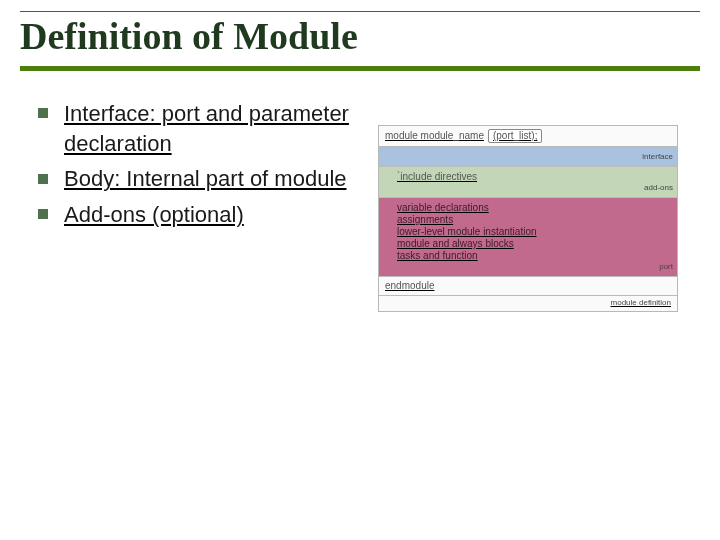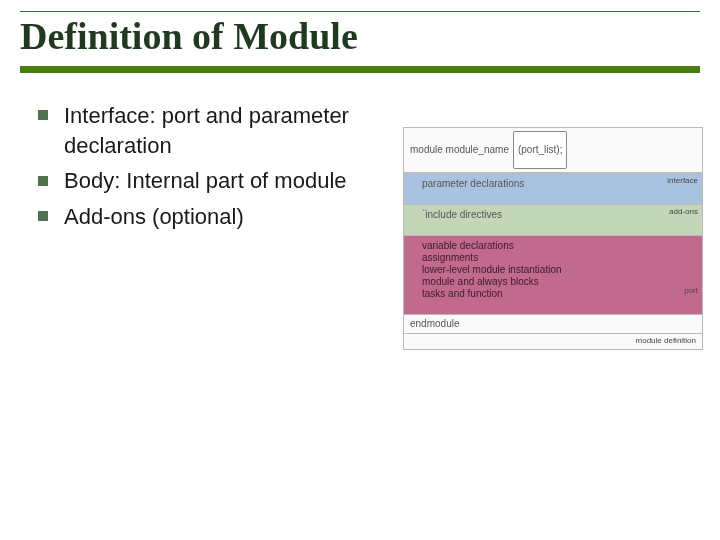--- a/index.html
+++ b/index.html
@@ -4,21 +4,21 @@
 <style>
   * { box-sizing: border-box; margin: 0; padding: 0; }
   html, body { width: 720px; height: 540px; background: #fff; font-family: Arial, Helvetica, sans-serif; }
   .slide {
     position: relative;
     width: 720px;
     height: 540px;
     padding: 12px 20px 20px 20px;
   }
   .title-wrap {
-    border-bottom: 7px solid #4d7c0f;
+    border-bottom: 5px solid #4d7c0f;
     padding: 2px 0 8px 0;
     margin-bottom: 28px;
   }
   .title-wrap::before {
     content: "";
     display: block;
     position: absolute;
     left: 20px;
     right: 20px;
     top: 11px;
@@ -29,23 +29,24 @@
     font-family: "Times New Roman", Times, serif;
     font-size: 38px;
     color: #1f3a1f;
     background: #fff;
     position: relative;
     display: inline-block;
     padding-right: 14px;
   }
   .content {
     display: flex;
-    gap: 30px;
+    gap: 5px;
     align-items: flex-start;
     padding-left: 18px;
+    text-decoration: underline;
   }
   .left { flex: 0 0 335px; }
   .bullets { list-style: none; }
   .bullets li {
     position: relative;
     padding-left: 26px;
     font-size: 22px;
     line-height: 1.35;
     color: #1a1a1a;
     margin-bottom: 6px;
@@ -80,35 +81,35 @@
     background: #fafafa;
     padding: 3px 6px;
     border-bottom: 1px solid #bbb;
     display: flex;
     align-items: center;
     gap: 4px;
   }
   .port-chip {
     border: 1px solid #888;
     background: #fff;
-    padding: 12px 4px;
+    padding: 0 4px;
     border-radius: 2px;
   }
   .sec-body {
     padding: 4px 6px 14px 18px;
     position: relative;
   }
   .sec-interface .sec-body { background: #a9c2e0; }
   .sec-addons   .sec-body { background: #c3d6b8; }
   .sec-body-main { background: #c2698e; color: #3b1b2a; }
   .sec-footer   { background: #fafafa; padding: 3px 6px; }
   .tag {
     position: absolute;
     right: 4px;
-    bottom: 18px;
+    bottom: 4px;
     font-size: 8px;
     color: #444;
   }
   .outer-tag {
     text-align: right;
     font-size: 8px;
     color: #444;
     padding: 2px 6px 3px;
     background: #fafafa;
     border-top: 1px solid #bbb;
@@ -139,21 +140,20 @@
 
         <div class="section">
           <div class="sec-header">
             <span>module module_name</span>
             <span class="port-chip">(port_list);</span>
           </div>
         </div>
 
         <div class="section sec-interface">
           <div class="sec-body">
-            <div class="body-line">parameter declarations</div>
             <span class="tag">interface</span>
           </div>
         </div>
 
         <div class="section sec-addons">
           <div class="sec-body">
             <div class="body-line">`include directives</div>
             <span class="tag">add-ons</span>
           </div>
         </div>

